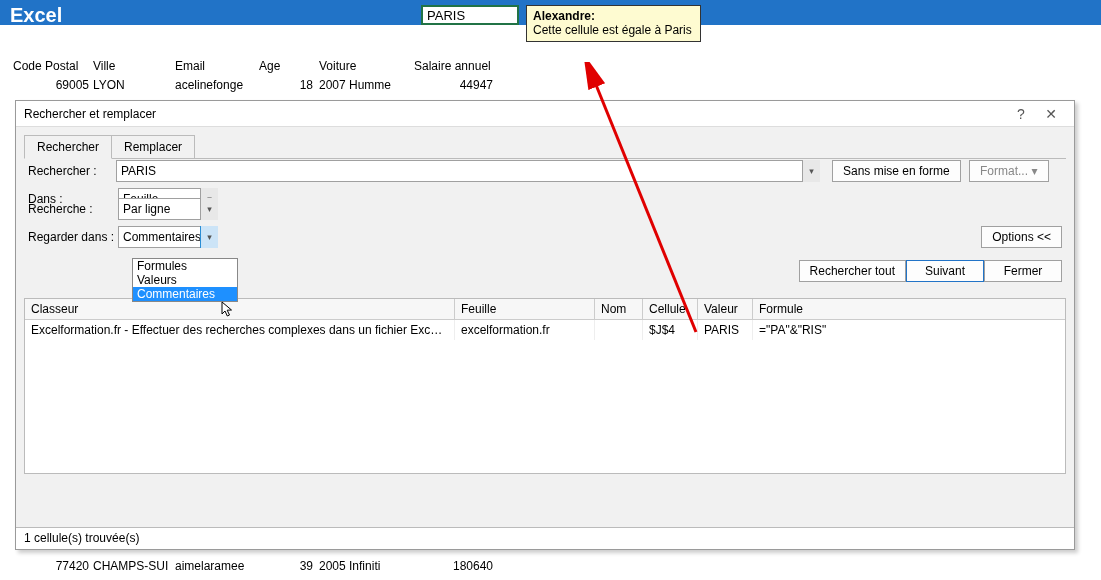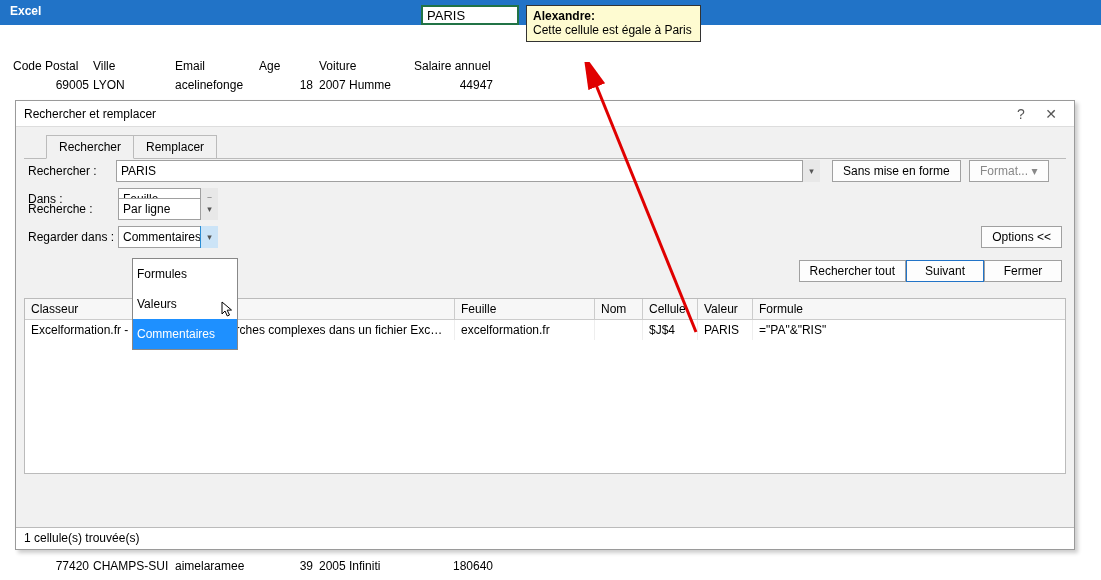--- a/index.html
+++ b/index.html
@@ -1,18 +1,18 @@
 <!DOCTYPE html>
 <html><head>
 <meta charset="utf-8">
 <style>
   * { box-sizing: border-box; margin: 0; padding: 0; font-family: "Segoe UI", Tahoma, sans-serif; font-size: 12px; }
   body { width: 1101px; height: 580px; background: #fff; position: relative; overflow: hidden; }
 
-  .excel-header { background:#2173c7; color:#fff; padding:4px 10px; font-size:12px; font-weight:bold; height:25px;}
+  .excel-header { background:#2173c7; color:#fff; padding:4px 10px; font-size:20px; font-weight:bold; height:25px;}
   .cell-focus-row { position:absolute; top:5px; left:421px; display:flex; align-items:flex-start; }
   .cell-focus { width:98px; height:20px; border:2px solid #217346; padding:1px 4px; background:#fff; font-size:13px;}
   .comment-box { background:#fefbd1; border:1px solid #333; padding:3px 6px; width:175px; font-size:12px; line-height:1.2; position:relative; left:7px; }
   .comment-box b { font-weight:bold; }
 
   .sheet-row { position:absolute; left:13px; display:flex; font-size:13px; }
   .sheet-headers { top:58px; font-size:13px; }
   .sheet-row > div { padding:1px 0; white-space:nowrap; }
   .col-post { width:80px; text-align:right; padding-right:4px!important;}
   .col-ville { width:82px; }
@@ -23,21 +23,21 @@
   .sheet-data1 { top:77px; }
   .sheet-data2 { top:558px; }
 
   
   .dialog { position:absolute; top:100px; left:15px; width:1060px; height:450px; background:#f1f1f1; border:1px solid #9a9a9a; box-shadow:3px 3px 4px rgba(0,0,0,.2); }
   .dlg-titlebar { height:26px; display:flex; align-items:center; padding:0 8px; background:#fff; border-bottom:1px solid #ddd;}
   .dlg-titlebar .title { flex:1; font-size:12px; }
   .dlg-titlebar .tbtn { width:30px; text-align:center; font-size:14px; color:#555; cursor:pointer;}
   .tabs { display:flex; padding:8px 8px 0 8px; }
   .tab { padding:4px 12px; border:1px solid #bbb; border-bottom:none; background:#f1f1f1; margin-right:-1px; position:relative; cursor:pointer;}
-  .tab.active { background:#f1f1f1; z-index:2; border-bottom:1px solid #f1f1f1;margin-left:22px;}
+  .tab.active { background:#f1f1f1; z-index:2; border-bottom:1px solid #f1f1f1;}
   .tab-panel-border { margin:0 8px; border-top:1px solid #bbb; position:relative; top:-1px;}
 
   .form-area { padding:0 12px 0 12px; }
   .frow { display:flex; align-items:center; margin-bottom:6px; }
   .flabel { width:88px; }
   .text-input { height:22px; border:1px solid #a0a0a0; background:#fff; padding:1px 4px; width:704px; }
   .select-sm { height:22px; border:1px solid #a0a0a0; background:#fff; padding:1px 4px; width:100px; appearance:none; }
   .sel-wrap { position:relative; display:inline-block; }
   .sel-arrow { position:absolute; right:0; top:0; width:18px; height:22px; border-left:1px solid #a0a0a0; display:flex; align-items:center; justify-content:center; font-size:9px; color:#555; background:#e8e8e8; pointer-events:none;}
   .chk { display:flex; align-items:center; margin-bottom:2px;}
@@ -47,21 +47,21 @@
   .btn.primary { border:1px solid #2173c7; color:#000000;}
   .btn.disabled { color:#888; }
 
   .buttons-row { display:flex; justify-content:flex-end; gap:0; padding:6px 12px 8px; }
 
   .options-area { padding:0 12px; position:relative;}
   .options-row { display:flex; align-items:center; margin-bottom:6px; }
   .olabel { width:90px; }
 
   .dropdown-pop { position:absolute; left:116px; top:70px; width:106px; background:#fff; border:1px solid #888; z-index:5;}
-  .dropdown-pop div { padding:8px 4px; cursor:pointer;}
+  .dropdown-pop div { padding:0 4px; cursor:pointer;}
   .dropdown-pop div.hl { background:#1e90ff; color:#fff; }
 
   .cursor-svg { position:absolute; width:14px; height:18px; z-index:20; pointer-events:none; }
 
   .results-grid { margin:8px; border:1px solid #bbb; background:#fff; height:176px; }
   .grid-head, .grid-row { display:flex; }
   .grid-head { border-bottom:1px solid #ccc;}
   .grid-head > div, .grid-row > div { padding:3px 6px; border-right:1px solid #eee; overflow:hidden; text-overflow:ellipsis; white-space:nowrap;}
   .gc1 { width:430px;} .gc2{width:140px;} .gc3{width:48px;} .gc4{width:55px;} .gc5{width:55px;} .gc6{flex:1;border-right:none!important;}
   .grid-head > div { background:#f7f7f7; border-right:1px solid #ccc;}

